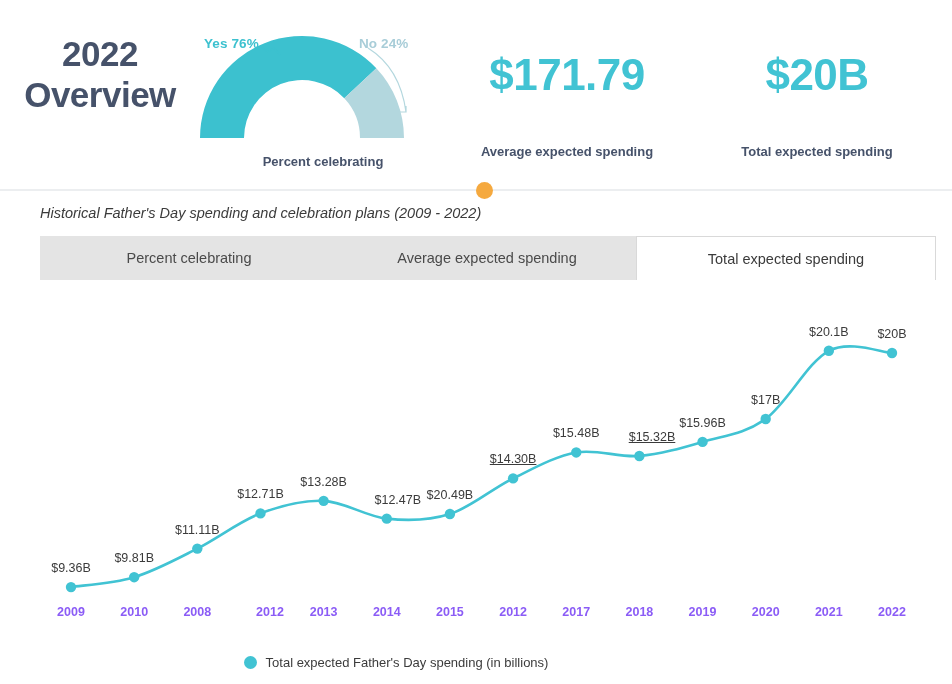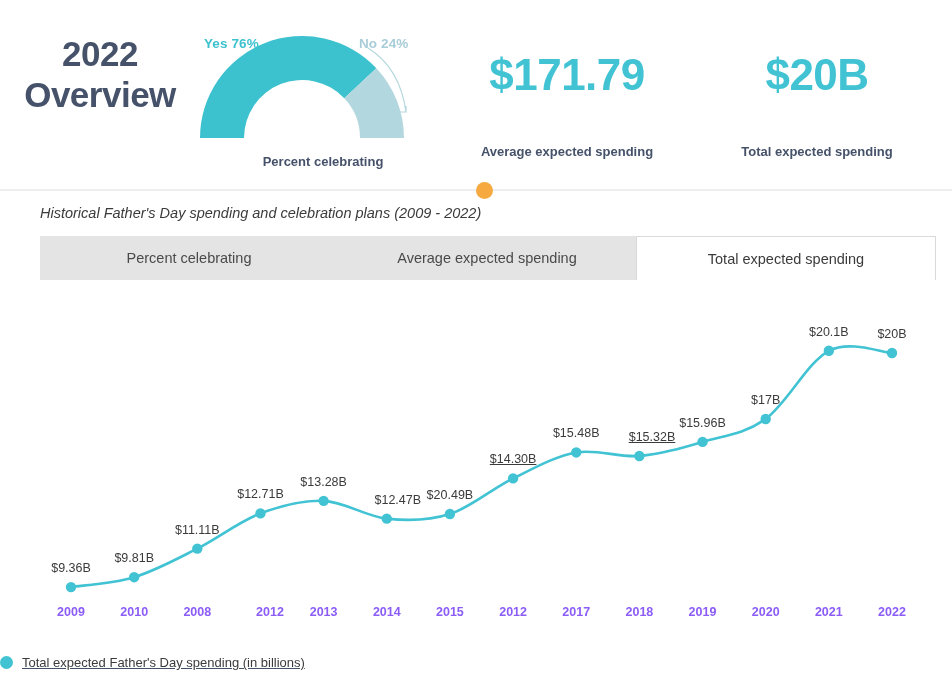--- a/index.html
+++ b/index.html
@@ -169,23 +169,22 @@
     font-weight: bold;
   }
 
   
   #legend {
     position: absolute;
     left: 0; top: 655px;
     width: 792px;
     display: flex;
     align-items: center;
-    justify-content: flex-start;
+    justify-content: center;
     gap: 9px;
-    text-decoration: underline;
   }
   #legend-swatch {
     width: 13px; height: 13px;
     border-radius: 50%;
     background: #41c3d3;
   }
   #legend-text {
     font-size: 13px;
     color: #3b3b3b;
     white-space: nowrap;

